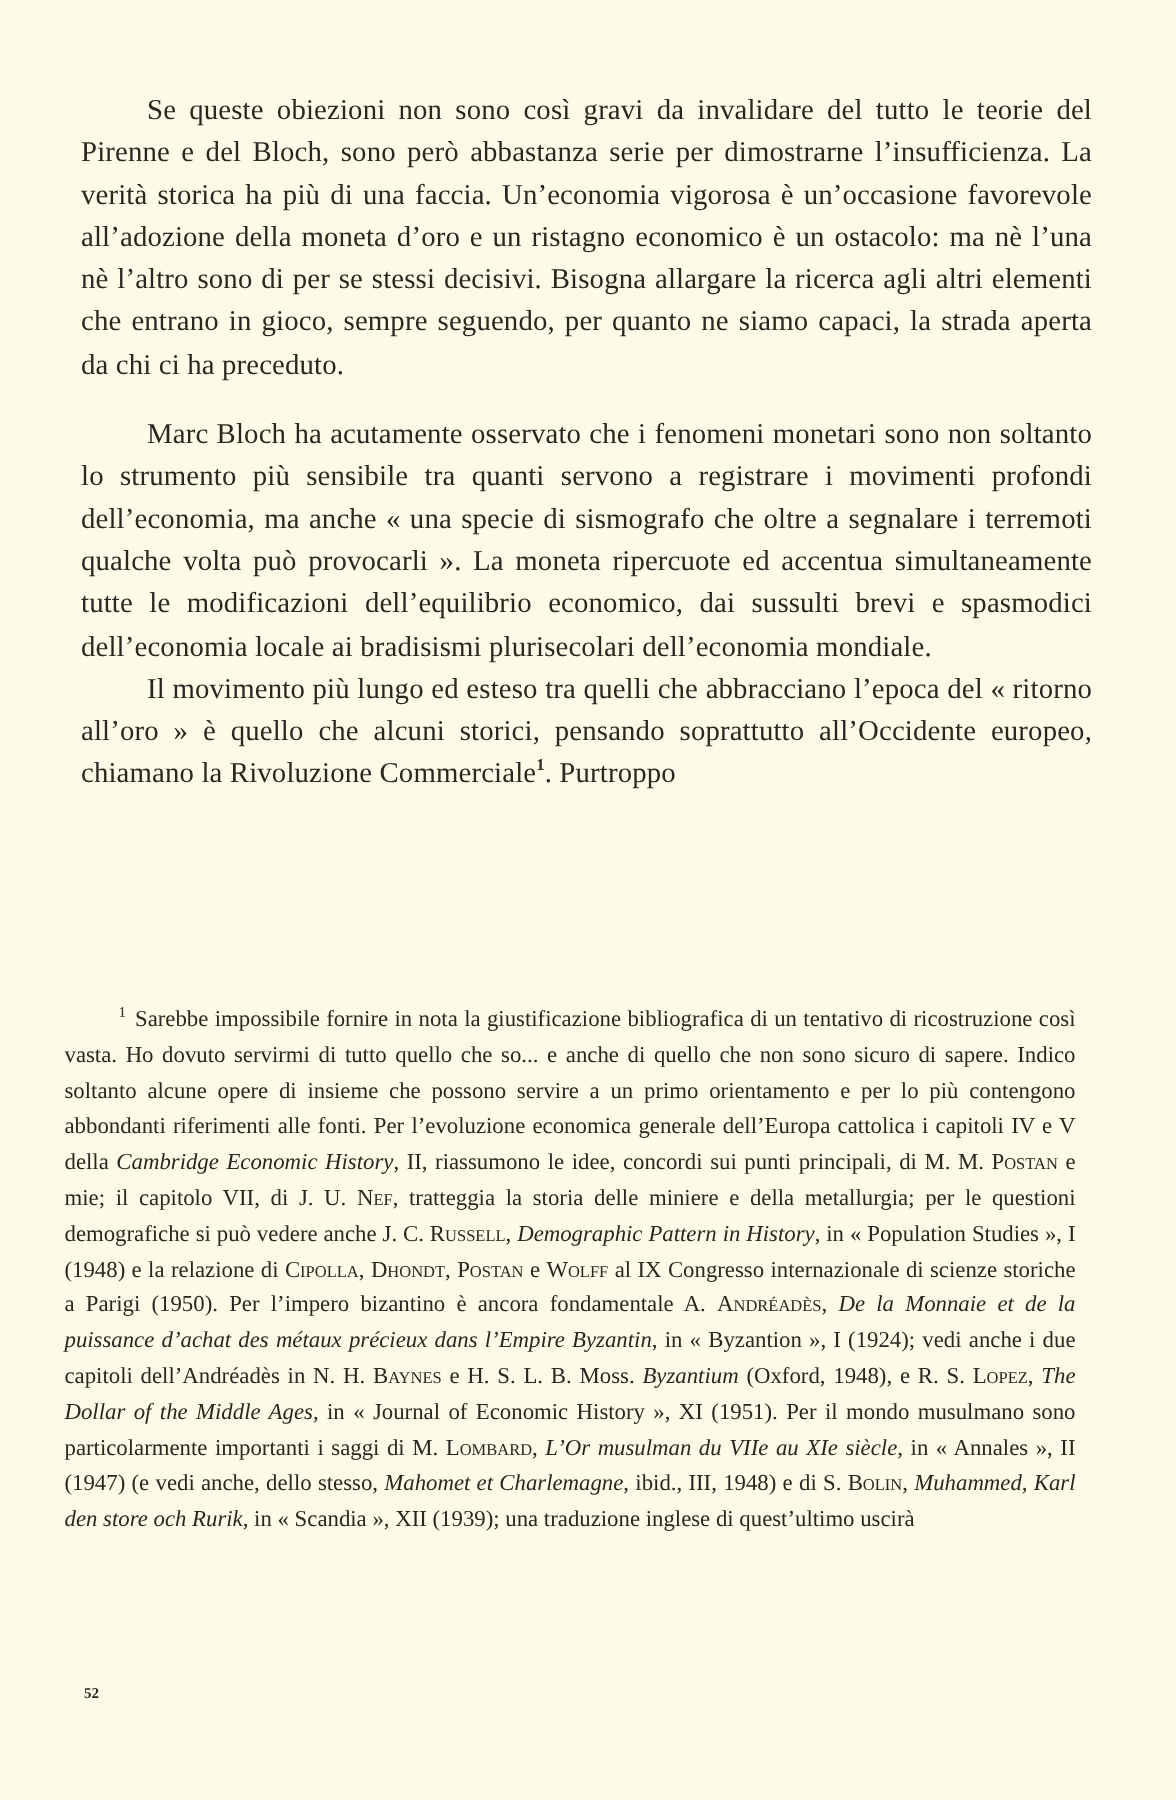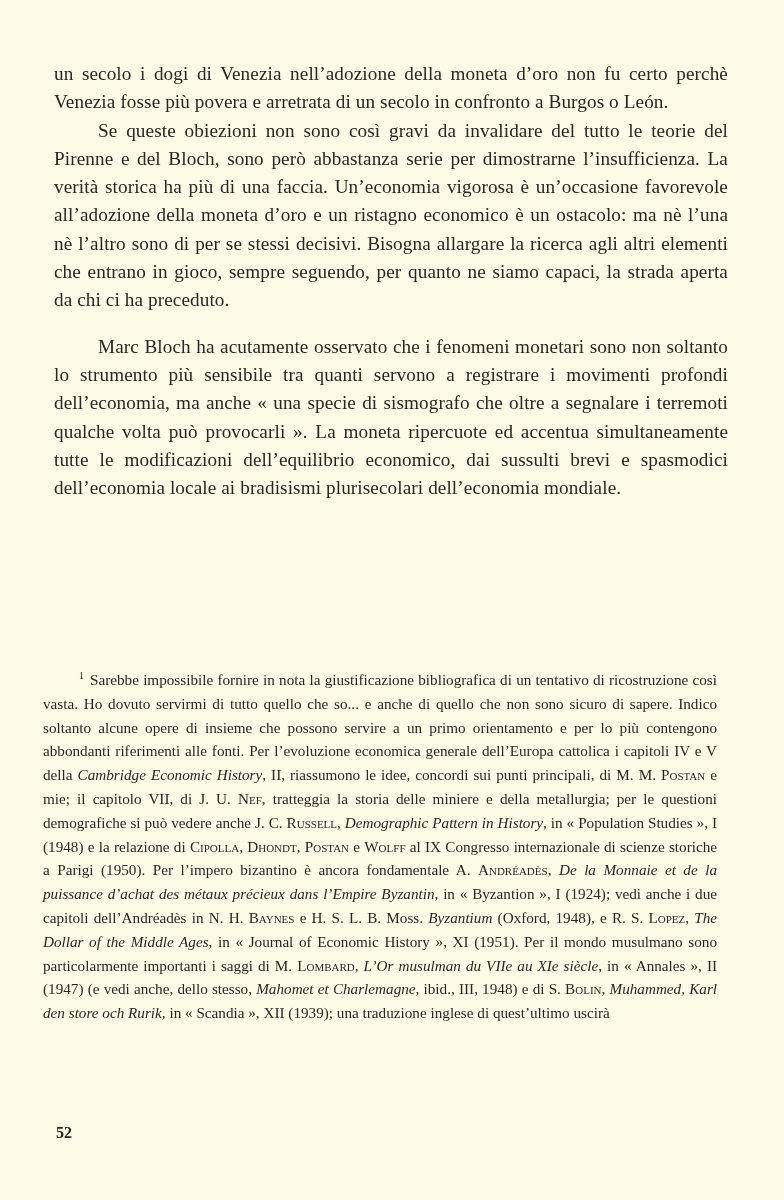--- a/index.html
+++ b/index.html
@@ -15,30 +15,30 @@
   .body-text { font-size: 19.2px; line-height: 28.3px; text-align: justify; letter-spacing: 0.1px; }
   .body-text p { margin: 0; }
   .indent { text-indent: 44px; }
   .para-gap { margin-top: 18px !important; }
   .fn-ref { font-size: 11px; vertical-align: super; line-height: 0; font-weight: bold; }
   .footnotes { position: absolute; left: 43px; top: 668px; width: 674px;
     font-size: 15.2px; line-height: 23.8px; text-align: justify; }
   .footnotes p { margin: 0; text-indent: 36px; }
   .fn-num { font-size: 10px; vertical-align: super; line-height: 0; margin-right: 6px; }
   .sc { font-variant: small-caps; }
-  .page-number { position: absolute; left: 56px; top: 1124px; font-size: 16px; font-weight: bold; }
+  .page-number { position: absolute; left: 56px; top: 1124px; font-size: 10px; font-weight: bold; }
 </style>
 </head>
 <body>
 
 <div class="page">
   <div class="body-text">
-    <p>un secolo i dogi di Venezia nell’adozione della moneta d’oro non fu certo perchè Venezia fosse più povera e arretrata di un secolo in confronto a Burgos o León.</p>
     <p class="indent">Se queste obiezioni non sono così gravi da invalidare del tutto le teorie del Pirenne e del Bloch, sono però abbastanza serie per dimostrarne l’insufficienza. La verità storica ha più di una faccia. Un’economia vigorosa è un’occasione favorevole all’adozione della moneta d’oro e un ristagno economico è un ostacolo: ma nè l’una nè l’altro sono di per se stessi decisivi. Bisogna allargare la ricerca agli altri elementi che entrano in gioco, sempre seguendo, per quanto ne siamo capaci, la strada aperta da chi ci ha preceduto.</p>
     <p class="indent para-gap">Marc Bloch ha acutamente osservato che i fenomeni monetari sono non soltanto lo strumento più sensibile tra quanti servono a registrare i movimenti profondi dell’economia, ma anche « una specie di sismografo che oltre a segnalare i terremoti qualche volta può provocarli ». La moneta ripercuote ed accentua simultaneamente tutte le modificazioni dell’equilibrio economico, dai sussulti brevi e spasmodici dell’economia locale ai bradisismi plurisecolari dell’economia mondiale.</p>
+    <p class="indent"><span>Il movimento più lungo ed esteso tra quelli che abbracciano l’epoca del « ritorno all’oro » è quello che alcuni storici, pensando soprattutto all’Occidente europeo, chiamano la Rivoluzione Commerciale</span><span class="fn-ref">1</span><span>. Purtroppo</span></p>
   </div>
 </div>
 
 <div class="footnotes">
   <p><span class="fn-num">1</span><span id="fn-body"><span>Sarebbe impossibile fornire in nota la giustificazione bibliografica di un tentativo di ricostruzione così vasta. Ho dovuto servirmi di tutto quello che so... e anche di quello che non sono sicuro di sapere. Indico soltanto alcune opere di insieme che possono servire a un primo orientamento e per lo più contengono abbondanti riferimenti alle fonti. Per l’evoluzione economica generale dell’Europa cattolica i capitoli IV e V della </span><i>Cambridge Economic History</i><span>, II, riassumono le idee, concordi sui punti principali, di M. M. </span><span class="sc">Postan</span><span> e mie; il capitolo VII, di J. U. </span><span class="sc">Nef</span><span>, tratteggia la storia delle miniere e della metallurgia; per le questioni demografiche si può vedere anche J. C. </span><span class="sc">Russell</span><span>, </span><i>Demographic Pattern in History</i><span>, in « Population Studies », I (1948) e la relazione di </span><span class="sc">Cipolla</span><span>, </span><span class="sc">Dhondt</span><span>, </span><span class="sc">Postan</span><span> e </span><span class="sc">Wolff</span><span> al IX Congresso internazionale di scienze storiche a Parigi (1950). Per l’impero bizantino è ancora fondamentale A. </span><span class="sc">Andréadès</span><span>, </span><i>De la Monnaie et de la puissance d’achat des métaux précieux dans l’Empire Byzantin</i><span>, in « Byzantion », I (1924); vedi anche i due capitoli dell’Andréadès in N. H. </span><span class="sc">Baynes</span><span> e H. S. L. B. Moss. </span><i>Byzantium</i><span> (Oxford, 1948), e R. S. </span><span class="sc">Lopez</span><span>, </span><i>The Dollar of the Middle Ages</i><span>, in « Journal of Economic History », XI (1951). Per il mondo musulmano sono particolarmente importanti i saggi di M. </span><span class="sc">Lombard</span><span>, </span><i>L’Or musulman du VIIe au XIe siècle</i><span>, in « Annales », II (1947) (e vedi anche, dello stesso, </span><i>Mahomet et Charlemagne</i><span>, ibid., III, 1948) e di S. </span><span class="sc">Bolin</span><span>, </span><i>Muhammed, Karl den store och Rurik</i><span>, in « Scandia », XII (1939); una traduzione inglese di quest’ultimo uscirà</span></span></p>
 </div>
 
 <div class="page-number">52</div>
 
 </body></html>

